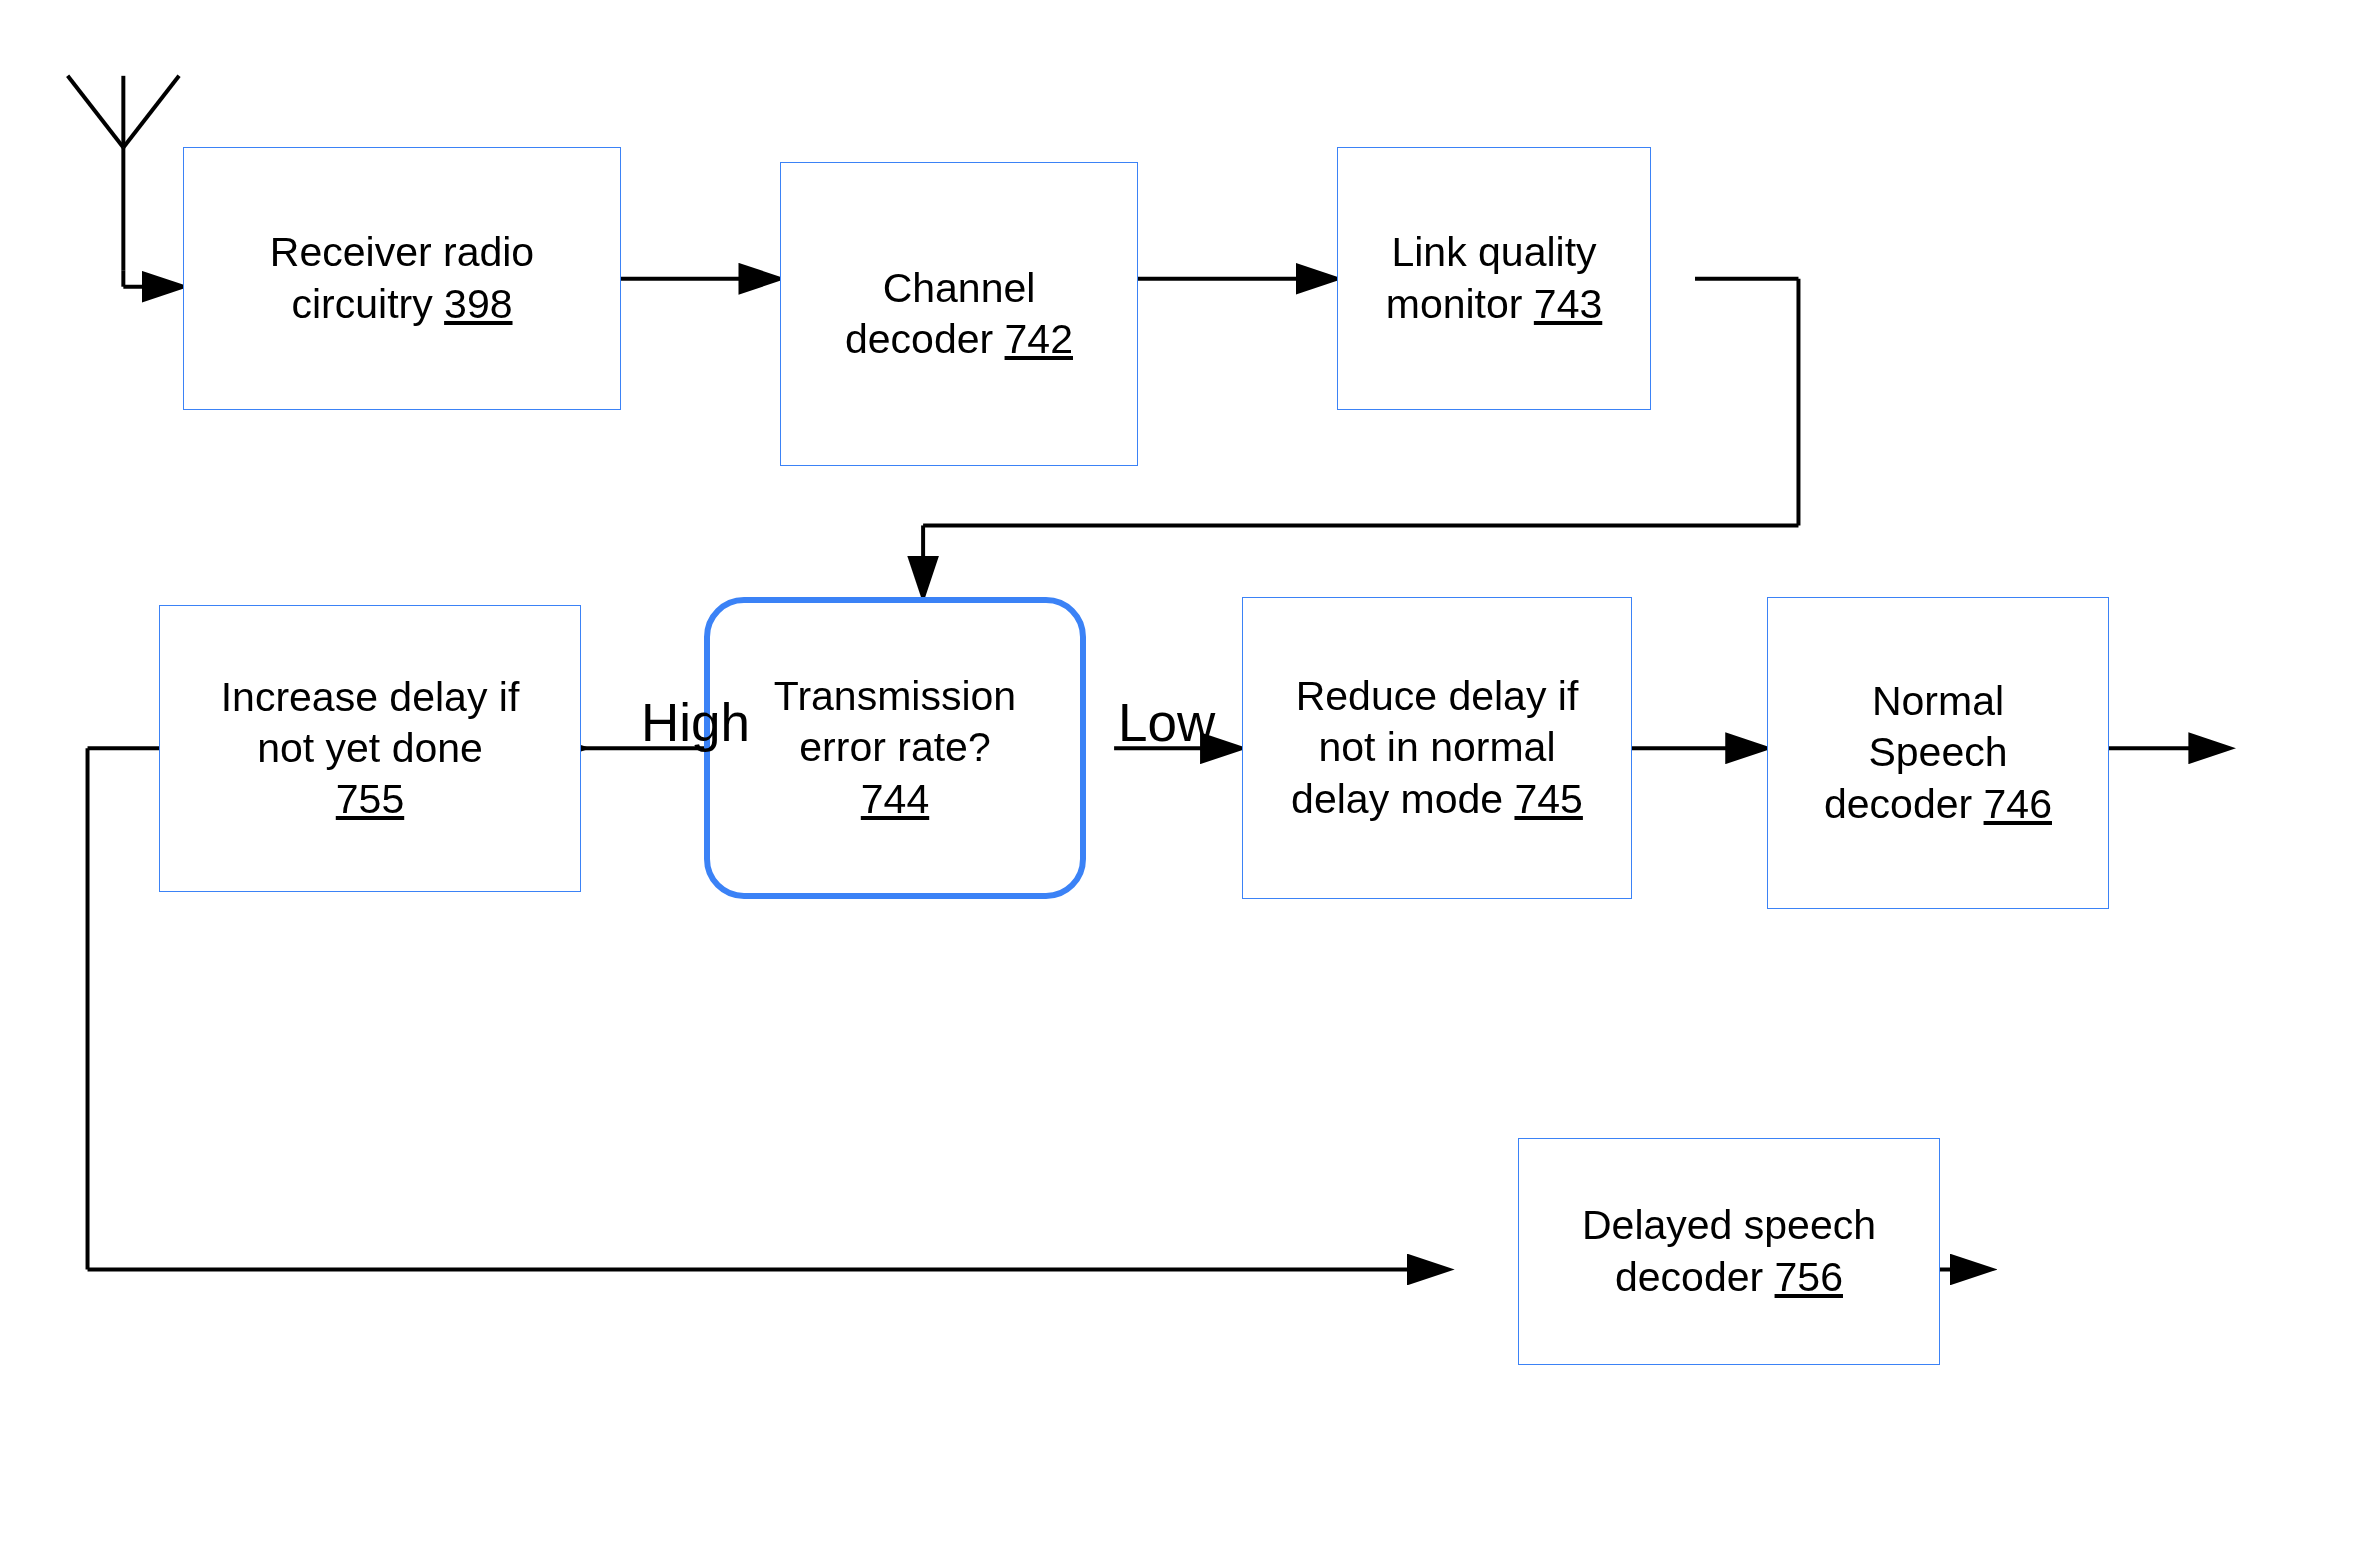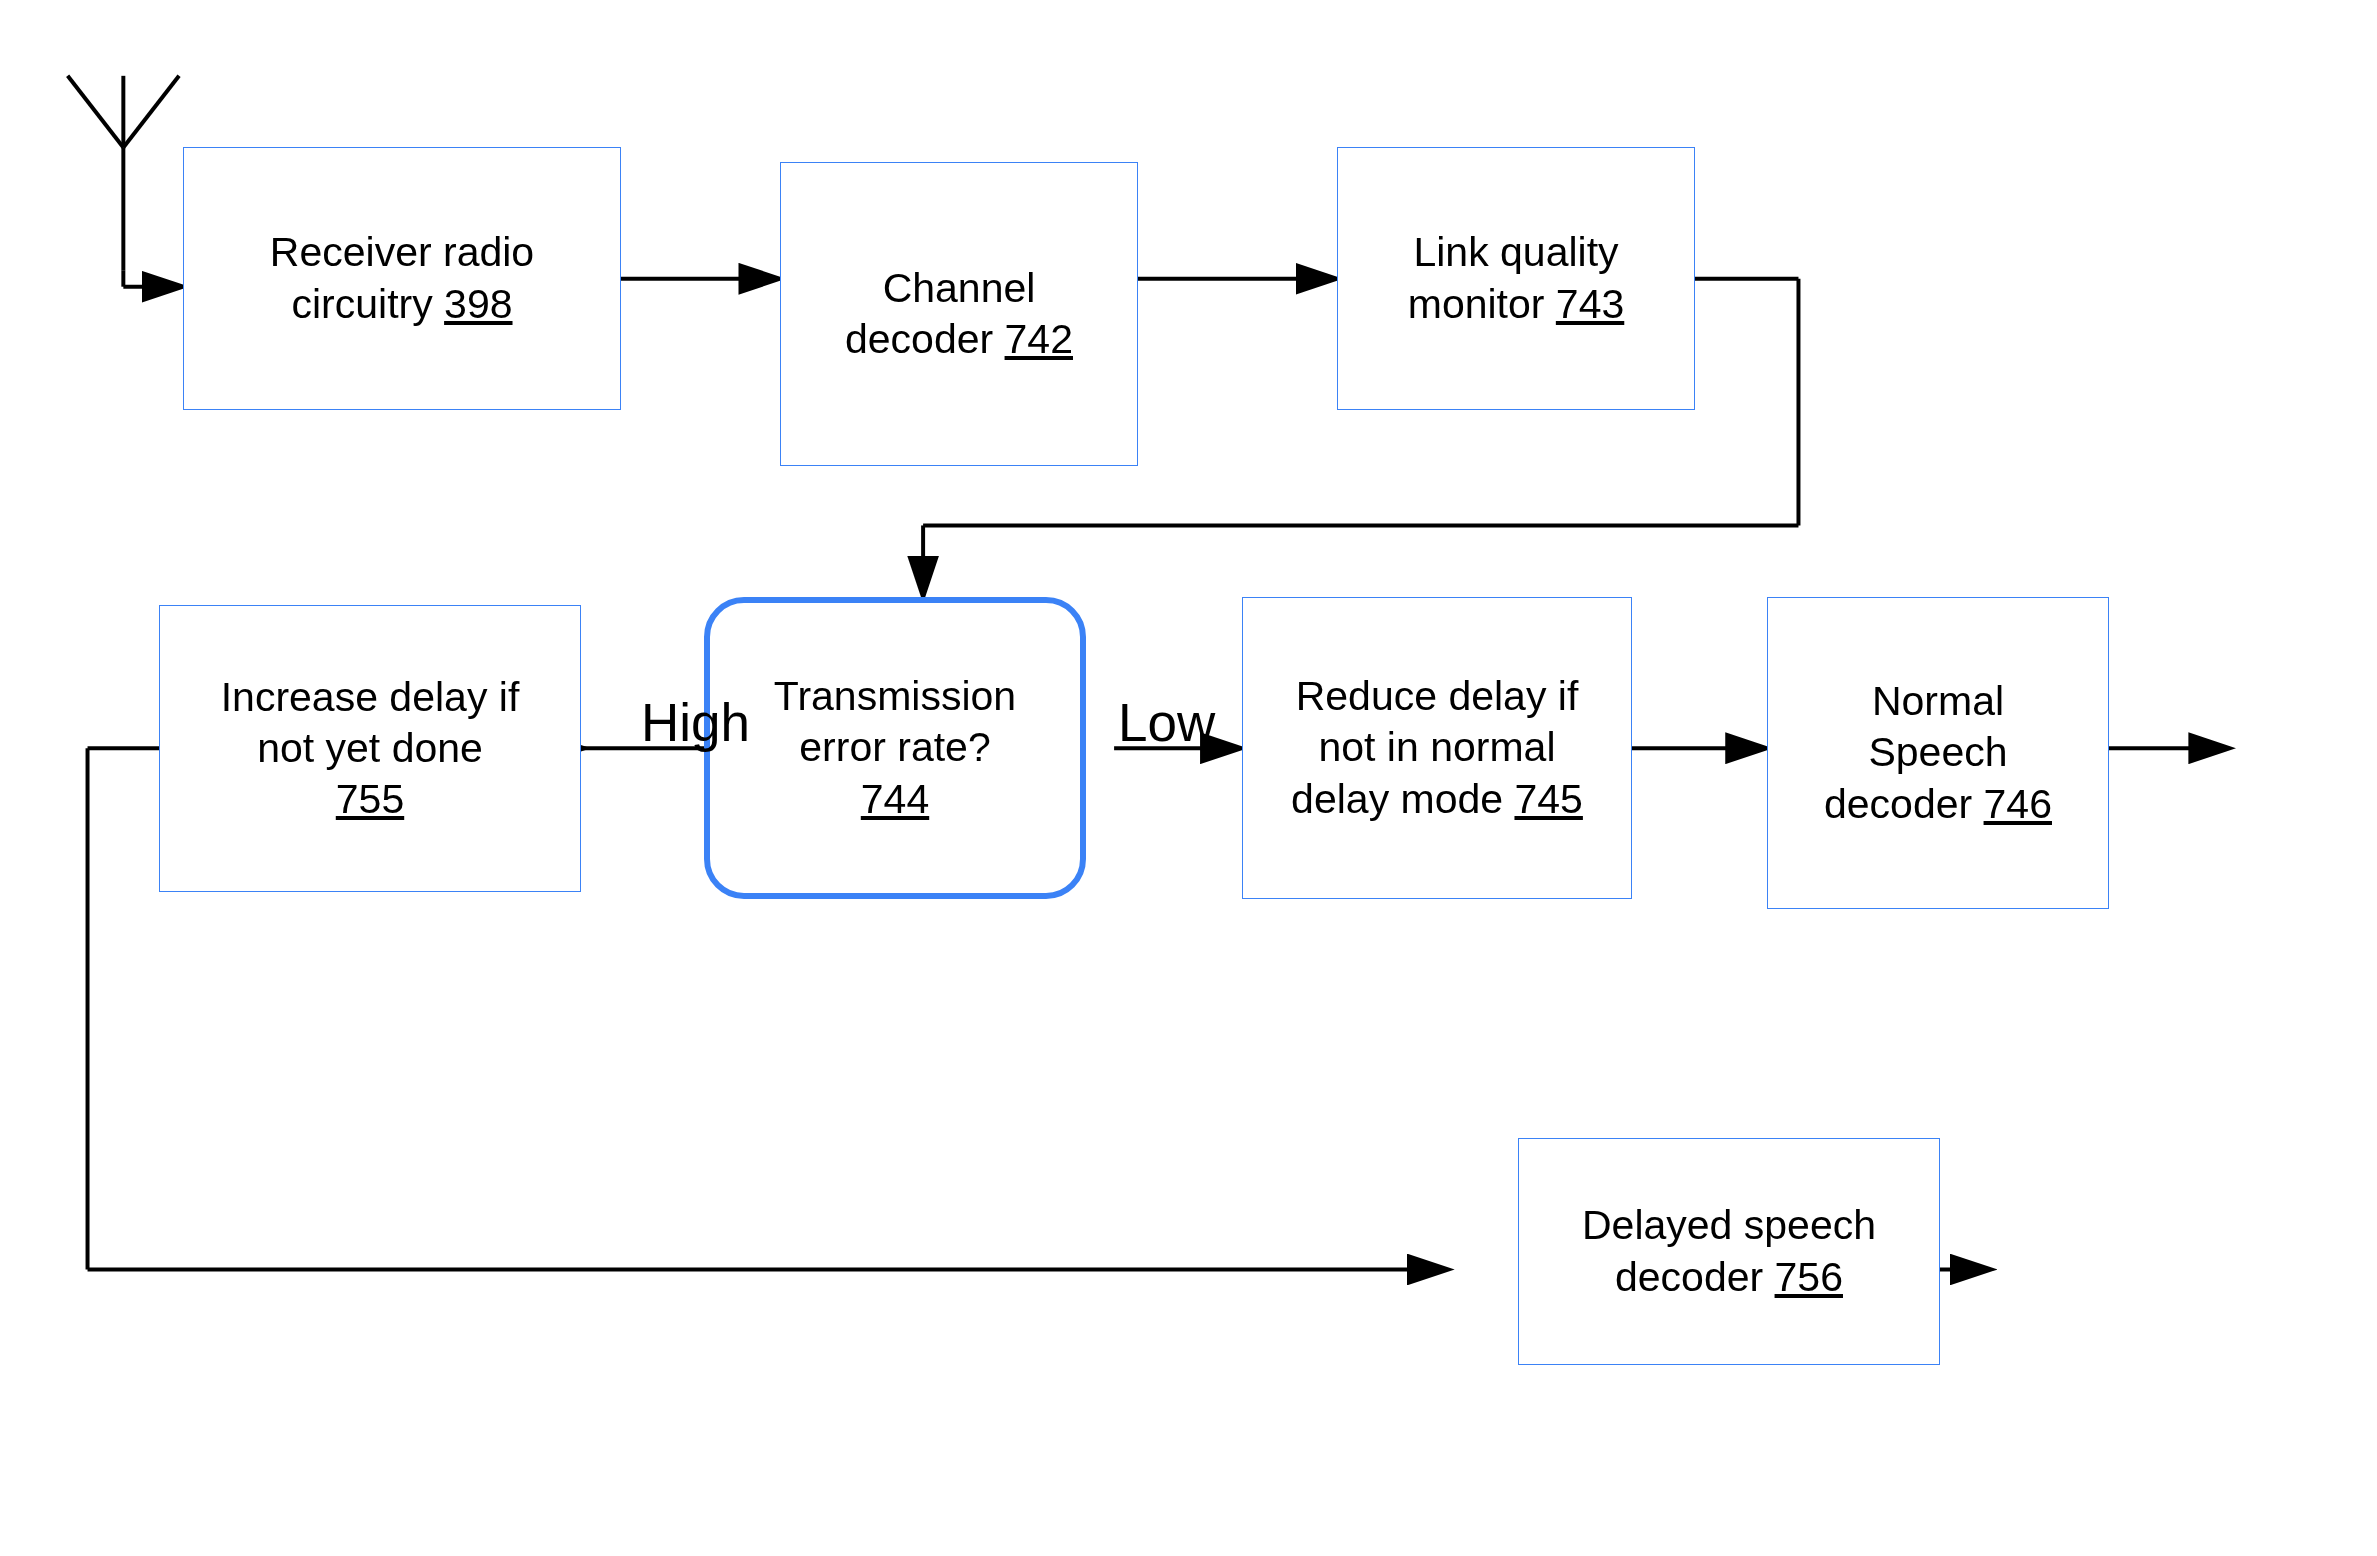--- a/index.html
+++ b/index.html
@@ -96,21 +96,21 @@
 </svg>
 
 <div class="box" style="left:183px; top:147px; width:438px; height:263px;">
   <span class="label-text">Receiver radio<br>circuitry <span class="underline">398</span></span>
 </div>
 
 <div class="box" style="left:780px; top:162px; width:358px; height:304px;">
   <span class="label-text">Channel<br>decoder <span class="underline">742</span></span>
 </div>
 
-<div class="box" style="left:1337px; top:147px; width:358px; height:263px;">
+<div class="box" style="left:1337px; top:147px; width:314px; height:263px;">
   <span class="label-text">Link quality<br>monitor <span class="underline">743</span></span>
 </div>
 
 <div class="box box-rounded" style="left:704px; top:597px; width:382px; height:302px;">
   <span class="label-text">Transmission<br>error rate?<br><span class="underline">744</span></span>
 </div>
 
 <div class="box" style="left:159px; top:605px; width:422px; height:287px;">
   <span class="label-text">Increase delay if<br>not yet done<br><span class="underline">755</span></span>
 </div>

